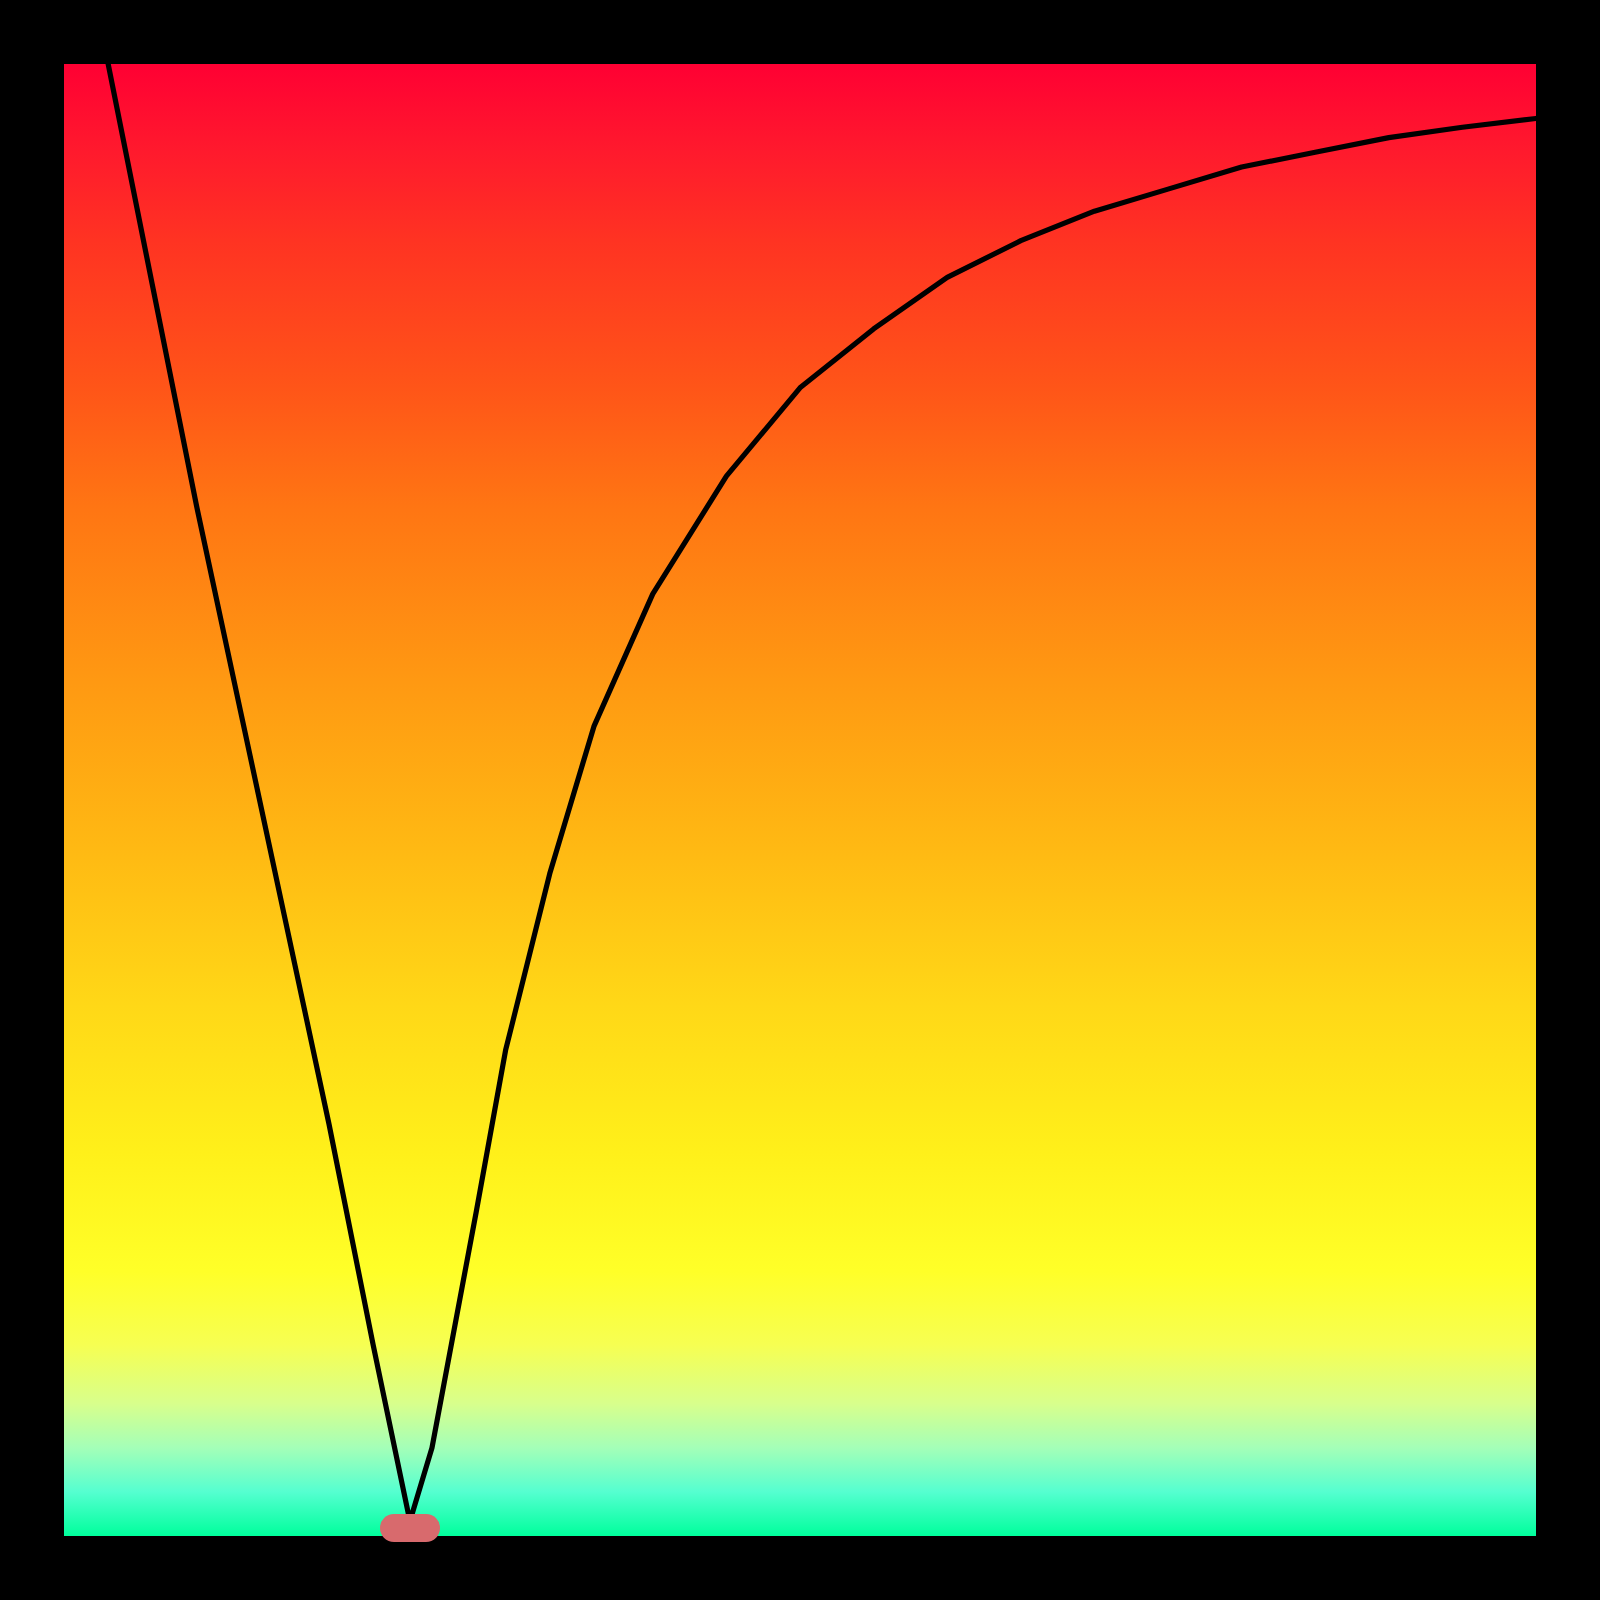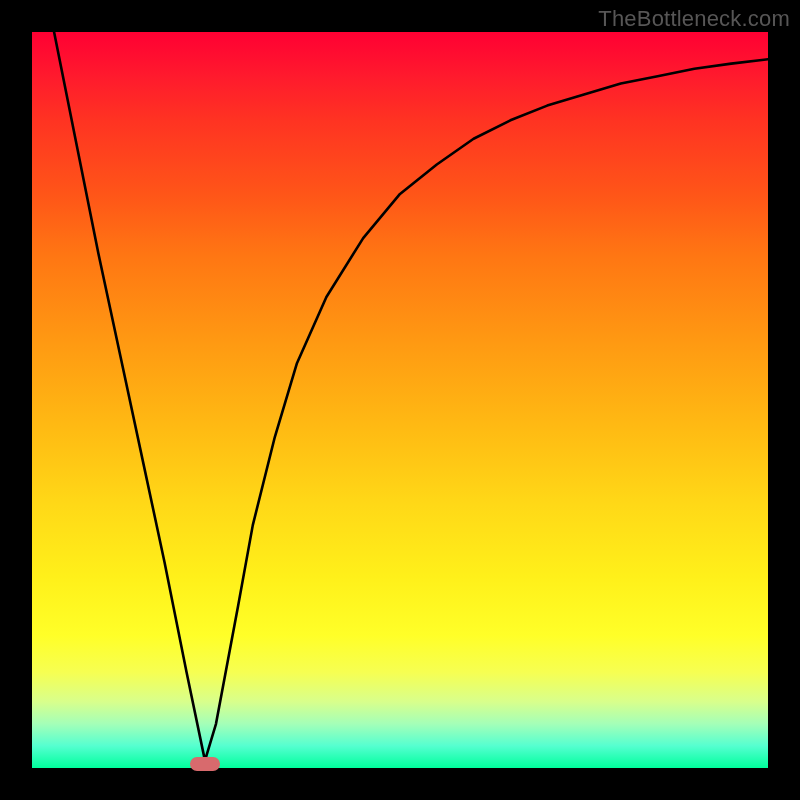--- a/index.html
+++ b/index.html
@@ -71,21 +71,20 @@
     height: 14px;
     border-radius: 7px;
     background: #d86a6d;
   }
 </style>
 </head>
 <body>
 
 <div class="frame">
 
-  <div class="watermark">TheBottleneck.com</div>
 
   <div class="plot-area">
 
     <svg class="curve-svg" viewBox="0 0 736 736" preserveAspectRatio="none">
       <path class="curve-path" d="M22.08 0.00 L44.16 110.40 L66.24 220.80 L88.32 323.84 L110.40 426.88 L132.48 529.92 L154.56 640.32 L172.96 728.64 L184.00 691.84 L206.08 574.08 L220.80 493.12 L242.88 404.80 L264.96 331.20 L294.40 264.96 L331.20 206.08 L368.00 161.92 L404.80 132.48 L441.60 106.72 L478.40 88.32 L515.20 73.60 L552.00 62.56 L588.80 51.52 L625.60 44.16 L662.40 36.80 L699.20 31.65 L736.00 27.23"></path>
     </svg>
 
     <div class="marker" style="left: 157.96px; top: 725.32px; background: rgb(216, 106, 109);"></div>
   </div>
 </div>

